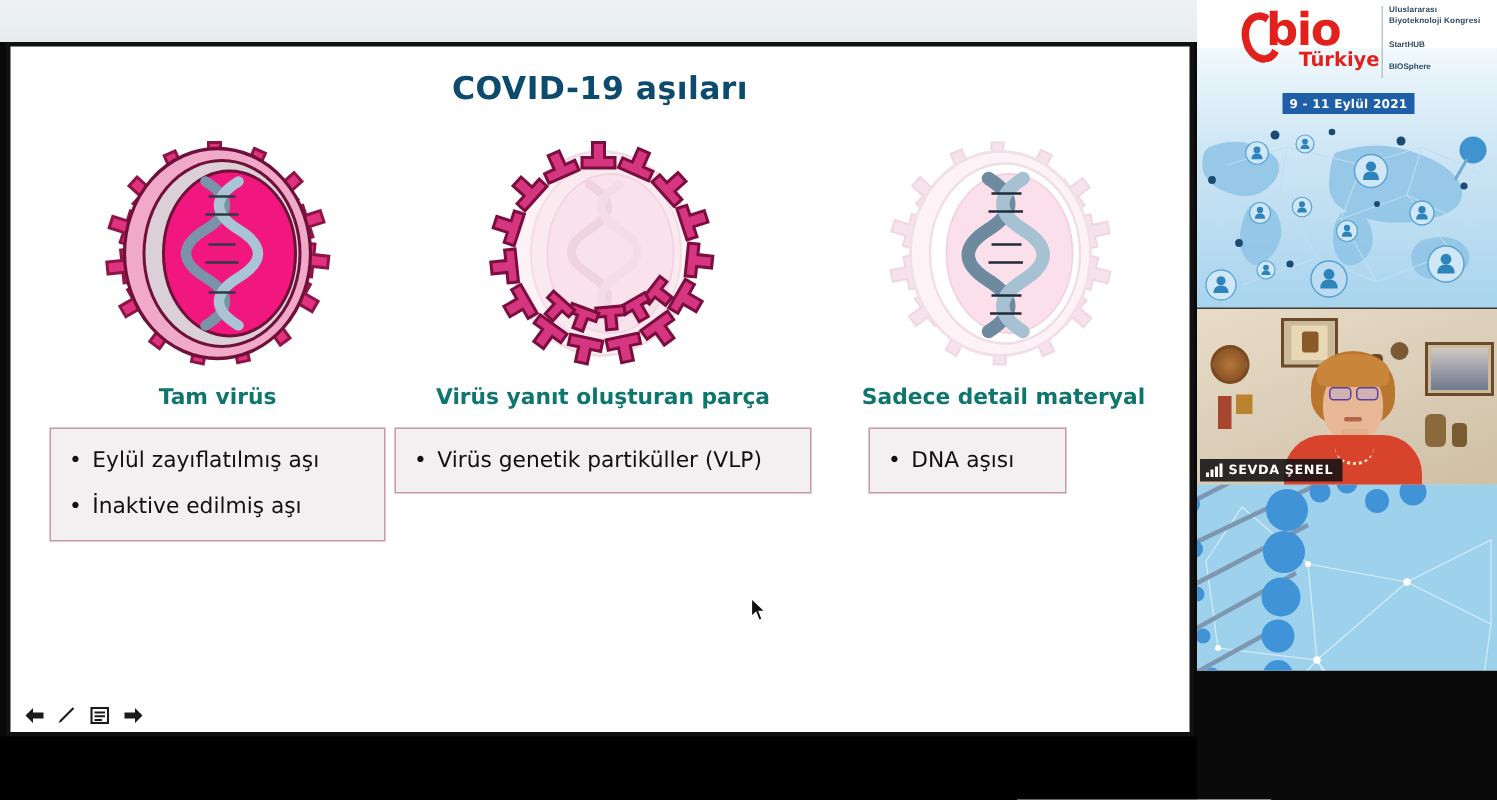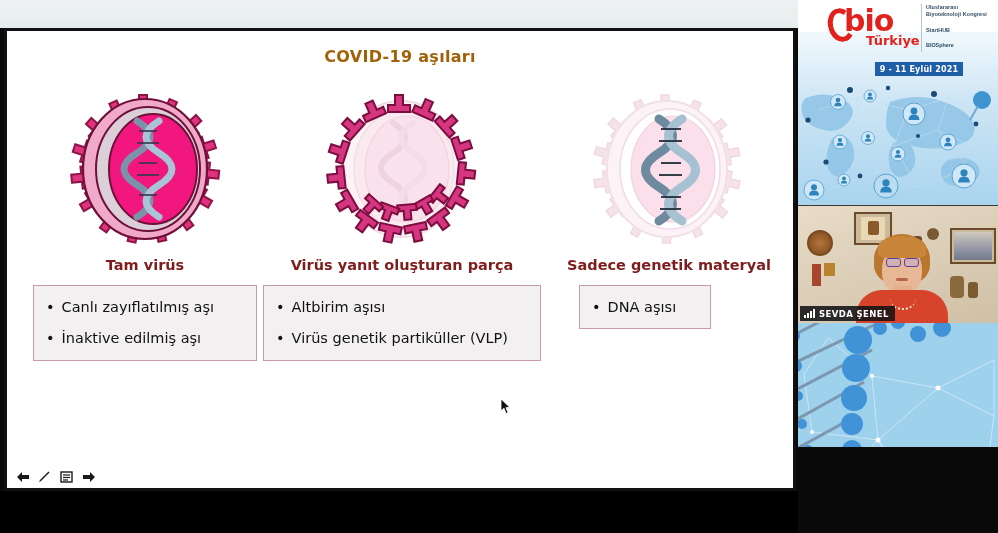--- a/index.html
+++ b/index.html
@@ -38,21 +38,20 @@
   .rp-divider{ position:absolute; left:123px; top:4px; width:1px; height:48px; background:#b9c6cf; }
   .rp-texts{ position:absolute; left:128px; top:4px; width:70px; }
   .rp-t1{ font-size:5.4px; font-weight:bold; color:#2e4a63; line-height:1.35; letter-spacing:.1px; }
   .rp-t2{ font-size:5.4px; font-weight:bold; color:#2e4a63; margin-top:8px; }
   .rp-t3{ font-size:5.4px; font-weight:bold; color:#2e4a63; margin-top:9px; }
   .rp-date{
     position:absolute; left:57px; top:62px; width:88px; height:14px;
     background:#1f5fa8; color:#ffffff; font-size:8px; font-weight:bold;
     display:flex; align-items:center; justify-content:center; letter-spacing:.2px;
     font-family:"DejaVu Sans", sans-serif;
-    margin-left:20px;
   }
   .rp-map{ position:absolute; left:0; top:80px; width:200px; height:130px; overflow:hidden; }
   .rp-net{ position:absolute; left:0; top:320px; width:200px; height:213px; overflow:hidden; }
 
   
   .webcam{
     position:absolute; left:798px; top:205px; width:200px; height:118px;
     overflow:hidden; background:#d9cbb8;
     border-top:1px solid #3a3a3a;
   }
@@ -102,28 +101,28 @@
     background:#111; padding:3px;
   }
   .slide{
     position:relative; width:100%; height:100%;
     background:#ffffff; overflow:hidden;
   }
   .stage-bottom{ position:absolute; left:0; top:491px; width:798px; height:42px; background:#000; }
 
   .slide-title{
     position:absolute; left:0; top:16px; width:100%;
-    text-align:center; color:#a16207; font-size:16px; font-weight:bold;
+    text-align:center; color:#0c4a6e; font-size:21px; font-weight:bold;
     letter-spacing:.3px; font-family:"DejaVu Sans", sans-serif;
   }
 
   .col{ position:absolute; }
   .col-head{
     position:absolute; text-align:center; width:100%;
-    color:#7f1d1d; font-size:14.5px; font-weight:bold;
+    color:#0f766e; font-size:14.5px; font-weight:bold;
     font-family:"DejaVu Sans", sans-serif;
   }
   .bbox{
     position:absolute; background:#f3f0f2; border:1.4px solid #c99aa8;
     padding:10px 12px;
   }
   .bbox li{
     list-style:none; color:#111; font-size:14.5px; line-height:1.55;
     font-family:"DejaVu Sans", sans-serif; white-space:nowrap;
   }
@@ -223,21 +222,21 @@
                 <line x1="90" y1="54" x2="112" y2="54"></line>
             <line x1="92" y1="74" x2="110" y2="74"></line>
                 <line x1="90" y1="86" x2="112" y2="86"></line>
             <line x1="92" y1="106" x2="110" y2="106"></line>
           </g>
         </svg>
       </div>
       <div class="col-head" style="top:168px;">Tam virüs</div>
       <div class="bbox" style="left:8px; top:196px; width:224px;">
         <ul>
-          <li>Canlı zayıflatılmış aşı</li>
+          <li>Eylül zayıflatılmış aşı</li>
           <li>İnaktive edilmiş aşı</li>
         </ul>
       </div>
     </div>
 
     <div class="col" style="left:250px; top:58px; width:290px;">
       <div style="position:absolute;left:46px;top:0;">
         <svg width="196" height="160" viewBox="0 0 196 160">
           <ellipse cx="98" cy="80" rx="60" ry="68" fill="#fdf2f6" stroke="#f0dde6" stroke-width="2"></ellipse>
           <ellipse cx="101" cy="80" rx="50" ry="60" fill="#fbe9f0" stroke="#f3dde6" stroke-width="1.5"></ellipse>
@@ -306,21 +305,20 @@
               <g transform="rotate(222) translate(0,-48)">
                     <path d="M-4 0 l0 9 l-6 0 l0 6 l19 0 l0 -6 l-6 0 l0 -9 z" transform="translate(-2,-7)"></path>
                   </g>
             </g>
           </g>
         </svg>
       </div>
       <div class="col-head" style="top:168px;">Virüs yanıt oluşturan parça</div>
       <div class="bbox" style="left:6px; top:196px; width:278px;">
         <ul>
-          <li>Altbirim aşısı</li>
           <li>Virüs genetik partiküller (VLP)</li>
         </ul>
       </div>
     </div>
 
     <div class="col" style="left:540px; top:58px; width:244px;">
       <div style="position:absolute;left:22px;top:0;">
         <svg width="196" height="160" viewBox="0 0 196 160">
           <g fill="#f6e2ea" stroke="#f0d8e3" stroke-width="1.4">
             <g transform="translate(98,80)">
@@ -376,21 +374,21 @@
           <g stroke="#1f2d38" stroke-width="1.8">
             <line x1="92" y1="40" x2="112" y2="40"></line>
                 <line x1="90" y1="52" x2="113" y2="52"></line>
             <line x1="92" y1="74" x2="112" y2="74"></line>
                 <line x1="90" y1="86" x2="113" y2="86"></line>
             <line x1="92" y1="108" x2="112" y2="108"></line>
                 <line x1="91" y1="120" x2="112" y2="120"></line>
           </g>
         </svg>
       </div>
-      <div class="col-head" style="top:168px;">Sadece genetik materyal</div>
+      <div class="col-head" style="top:168px;">Sadece detail materyal</div>
       <div class="bbox" style="left:32px; top:196px; width:132px;">
         <ul>
           <li>DNA aşısı</li>
         </ul>
       </div>
     </div>
 
 
     <div class="slide-ctrls">
       <span>

